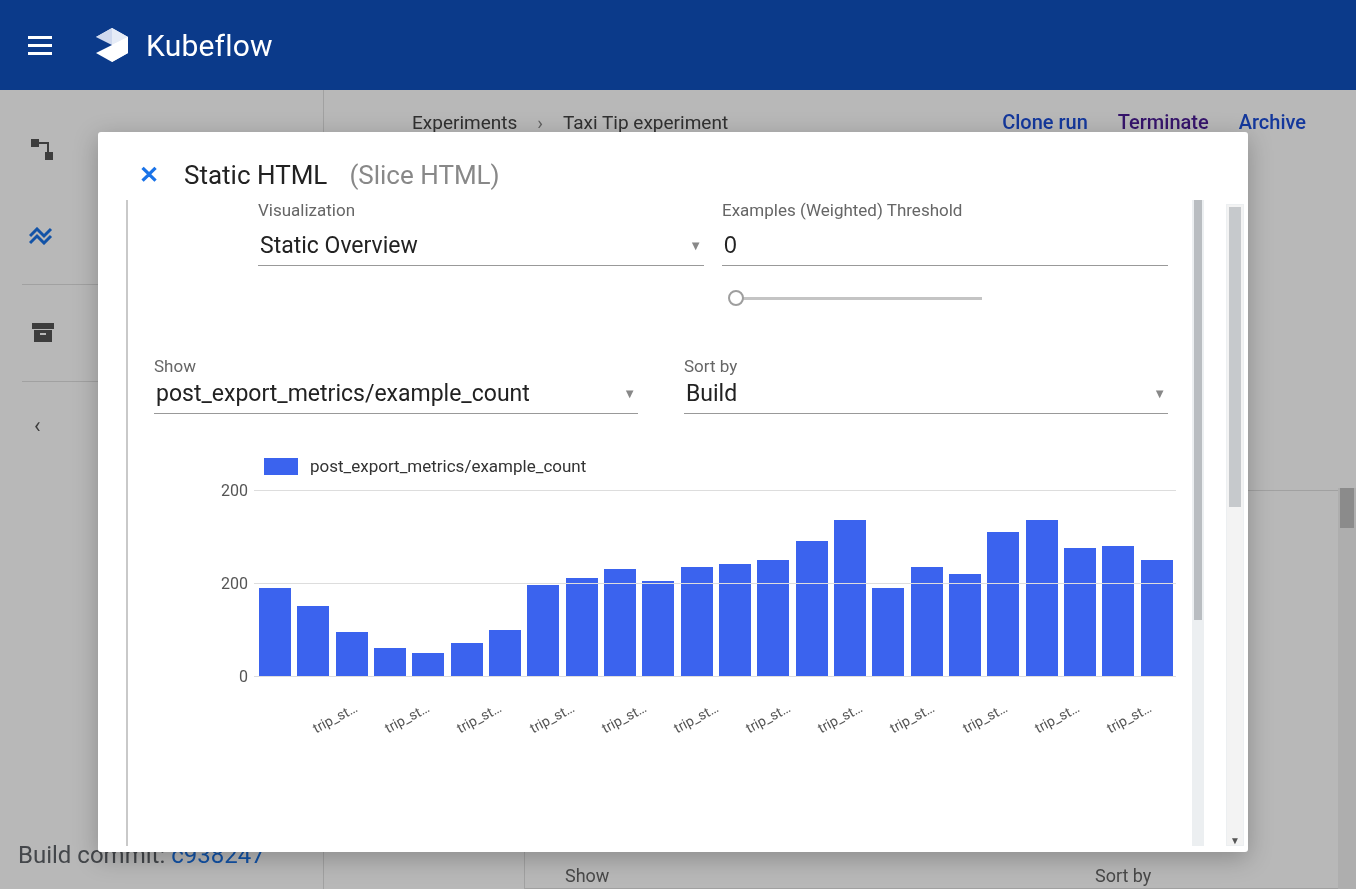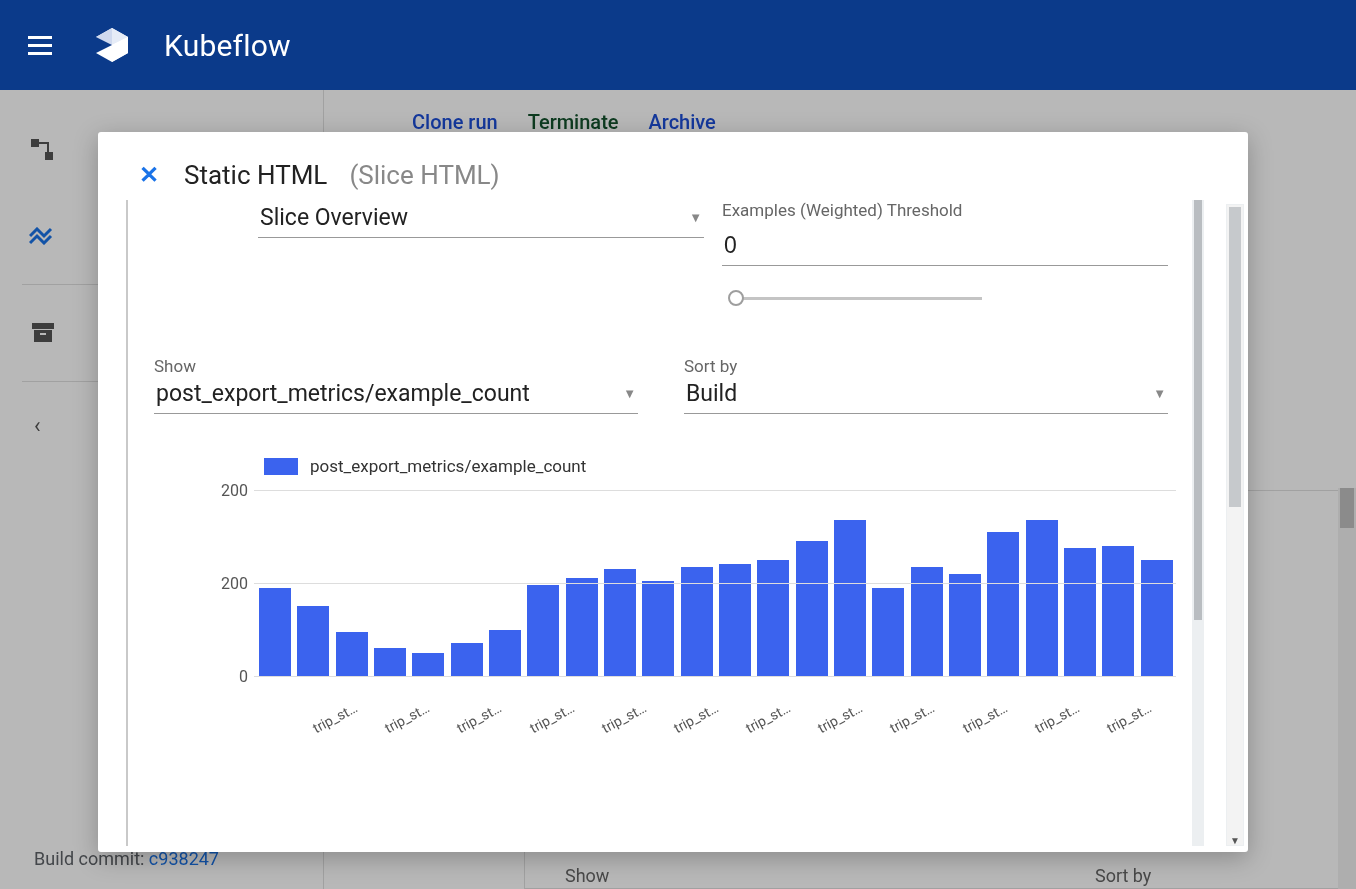--- a/index.html
+++ b/index.html
@@ -3,41 +3,41 @@
 <meta charset="utf-8">
 <style>
   * { box-sizing: border-box; margin: 0; padding: 0; }
   html, body { width: 1356px; height: 889px; font-family: -apple-system, BlinkMacSystemFont, "Segoe UI", Roboto, Arial, sans-serif; overflow: hidden; background:#fff; }
   
   .appbar { height: 90px; background:#0b3a8a; display:flex; align-items:center; padding:0 18px; color:#fff; }
   .hamburger { width:44px; height:44px; display:flex; align-items:center; justify-content:center; cursor:pointer;}
   .hamburger div { width:24px; height:3px; background:#fff; position:relative;}
   .hamburger div::before, .hamburger div::after { content:""; position:absolute; left:0; width:24px; height:3px; background:#fff;}
   .hamburger div::before { top:-8px;} .hamburger div::after { top:8px;}
-  .logo-wrap { display:flex; align-items:center; margin-left:30px; gap:32px;text-align:center;}
+  .logo-wrap { display:flex; align-items:center; margin-left:30px; gap:14px;text-align:center;}
   .logo-wrap span.title { font-size:30px; font-weight:400; letter-spacing:0.2px;}
   
   .body { display:flex; height:calc(889px - 90px); position:relative;}
   .sidebar { width:324px; border-right:1px solid #e0e0e0; padding-top:30px;}
   .side-item { display:flex; align-items:center; height:60px; padding-left:28px; gap:40px; font-size:20px; color:#333; cursor:pointer;}
   .side-item.active { color:#1a73e8;}
   .side-icon { width:30px; height:26px; color:#555; display:flex; align-items:center; justify-content:center;}
   .side-item.active .side-icon { color:#1a73e8;}
   .sidebar hr { margin:18px 22px; border:none; border-top:1px solid #e0e0e0;}
   .sidebar .collapse { height:50px; display:flex; align-items:center; padding-left:34px; color:#555; cursor:pointer; font-size:22px;}
-  .commit { position:absolute; bottom:20px; left:34px; font-size:18px; color:#5f6368;}
+  .commit { position:absolute; bottom:20px; left:18px; font-size:24px; color:#5f6368;}
   .commit a { color:#1a73e8; text-decoration:none;}
   
   .main { flex:1; position:relative;}
   .breadcrumb-row { display:flex; align-items:center; justify-content:space-between; padding:20px 50px 0 88px;}
   .crumbs { font-size:19px; color:#444; display:flex; gap:20px; align-items:center;}
   .crumbs .sep { color:#888;}
   .actions { display:flex; gap:30px; font-size:20px; font-weight:500;}
   .actions span { color:#1d4ed8; cursor:pointer;}
-  .actions span.muted { color:#14532d;}
+  .actions span.muted { color:#4c1d95;}
   .bg-panel { position:absolute; top:400px; left:200px; right:14px; bottom:0; border:1px solid #e0e0e0; background:#fff; padding:40px;}
   .bg-panel .show-label { position:absolute; bottom:2px; left:40px; font-size:18px; color:#666;}
   .bg-panel .sort-label { position:absolute; bottom:2px; left:570px; font-size:18px; color:#666;}
   .right-scroll { position:absolute; top:398px; right:0; width:18px; height:480px; background:#f1f1f1;}
   .right-scroll .thumb { position:absolute; top:0; left:2px; width:14px; height:40px; background:#c1c1c1;}
   .right-scroll .arrow { position:absolute; left:2px; width:14px; height:16px; font-size:11px; text-align:center; color:#555;}
   
   .overlay { position:absolute; top:90px; left:0; right:0; bottom:0; background:rgba(0,0,0,0.28);}
   
   .modal { position:absolute; top:132px; left:98px; width:1150px; height:720px; background:#fff; border-radius:3px; box-shadow:0 6px 24px rgba(0,0,0,0.25); display:flex; flex-direction:column;}
@@ -140,20 +140,25 @@
     <div class="collapse">
       <span>‹</span>
     </div>
     <div class="commit">
       <span>Build commit: </span><a href="#">c938247</a>
     </div>
   </div>
 
   <div class="main">
     <div class="breadcrumb-row">
+      <div class="crumbs">
+        <span>Experiments</span>
+        <span class="sep">›</span>
+        <span>Taxi Tip experiment</span>
+      </div>
       <div class="actions">
         <span>Clone run</span>
         <span class="muted">Terminate</span>
         <span>Archive</span>
       </div>
     </div>
     <div class="bg-panel">
       <span class="show-label">Show</span>
       <span class="sort-label">Sort by</span>
     </div>
@@ -174,22 +179,23 @@
     <span class="modal-subtitle">(Slice HTML)</span>
   </div>
   <div class="modal-body">
     <div class="iframe-area">
       <div class="iframe-left-border"></div>
 
       <div class="controls">
 
         <div class="row">
           <div class="field">
+            <span class="field-label">Visualization</span>
             <div class="select-underline">
-              <span>Slice Overview</span>
+              <span>Static Overview</span>
               <span class="tri">▼</span>
             </div>
           </div>
           <div class="field">
             <span class="field-label">Examples (Weighted) Threshold</span>
             <input class="input-underline" value="0" style="">
             <div class="slider-wrap">
               <div class="slider-track"></div>
               <div class="slider-knob"></div>
             </div>

